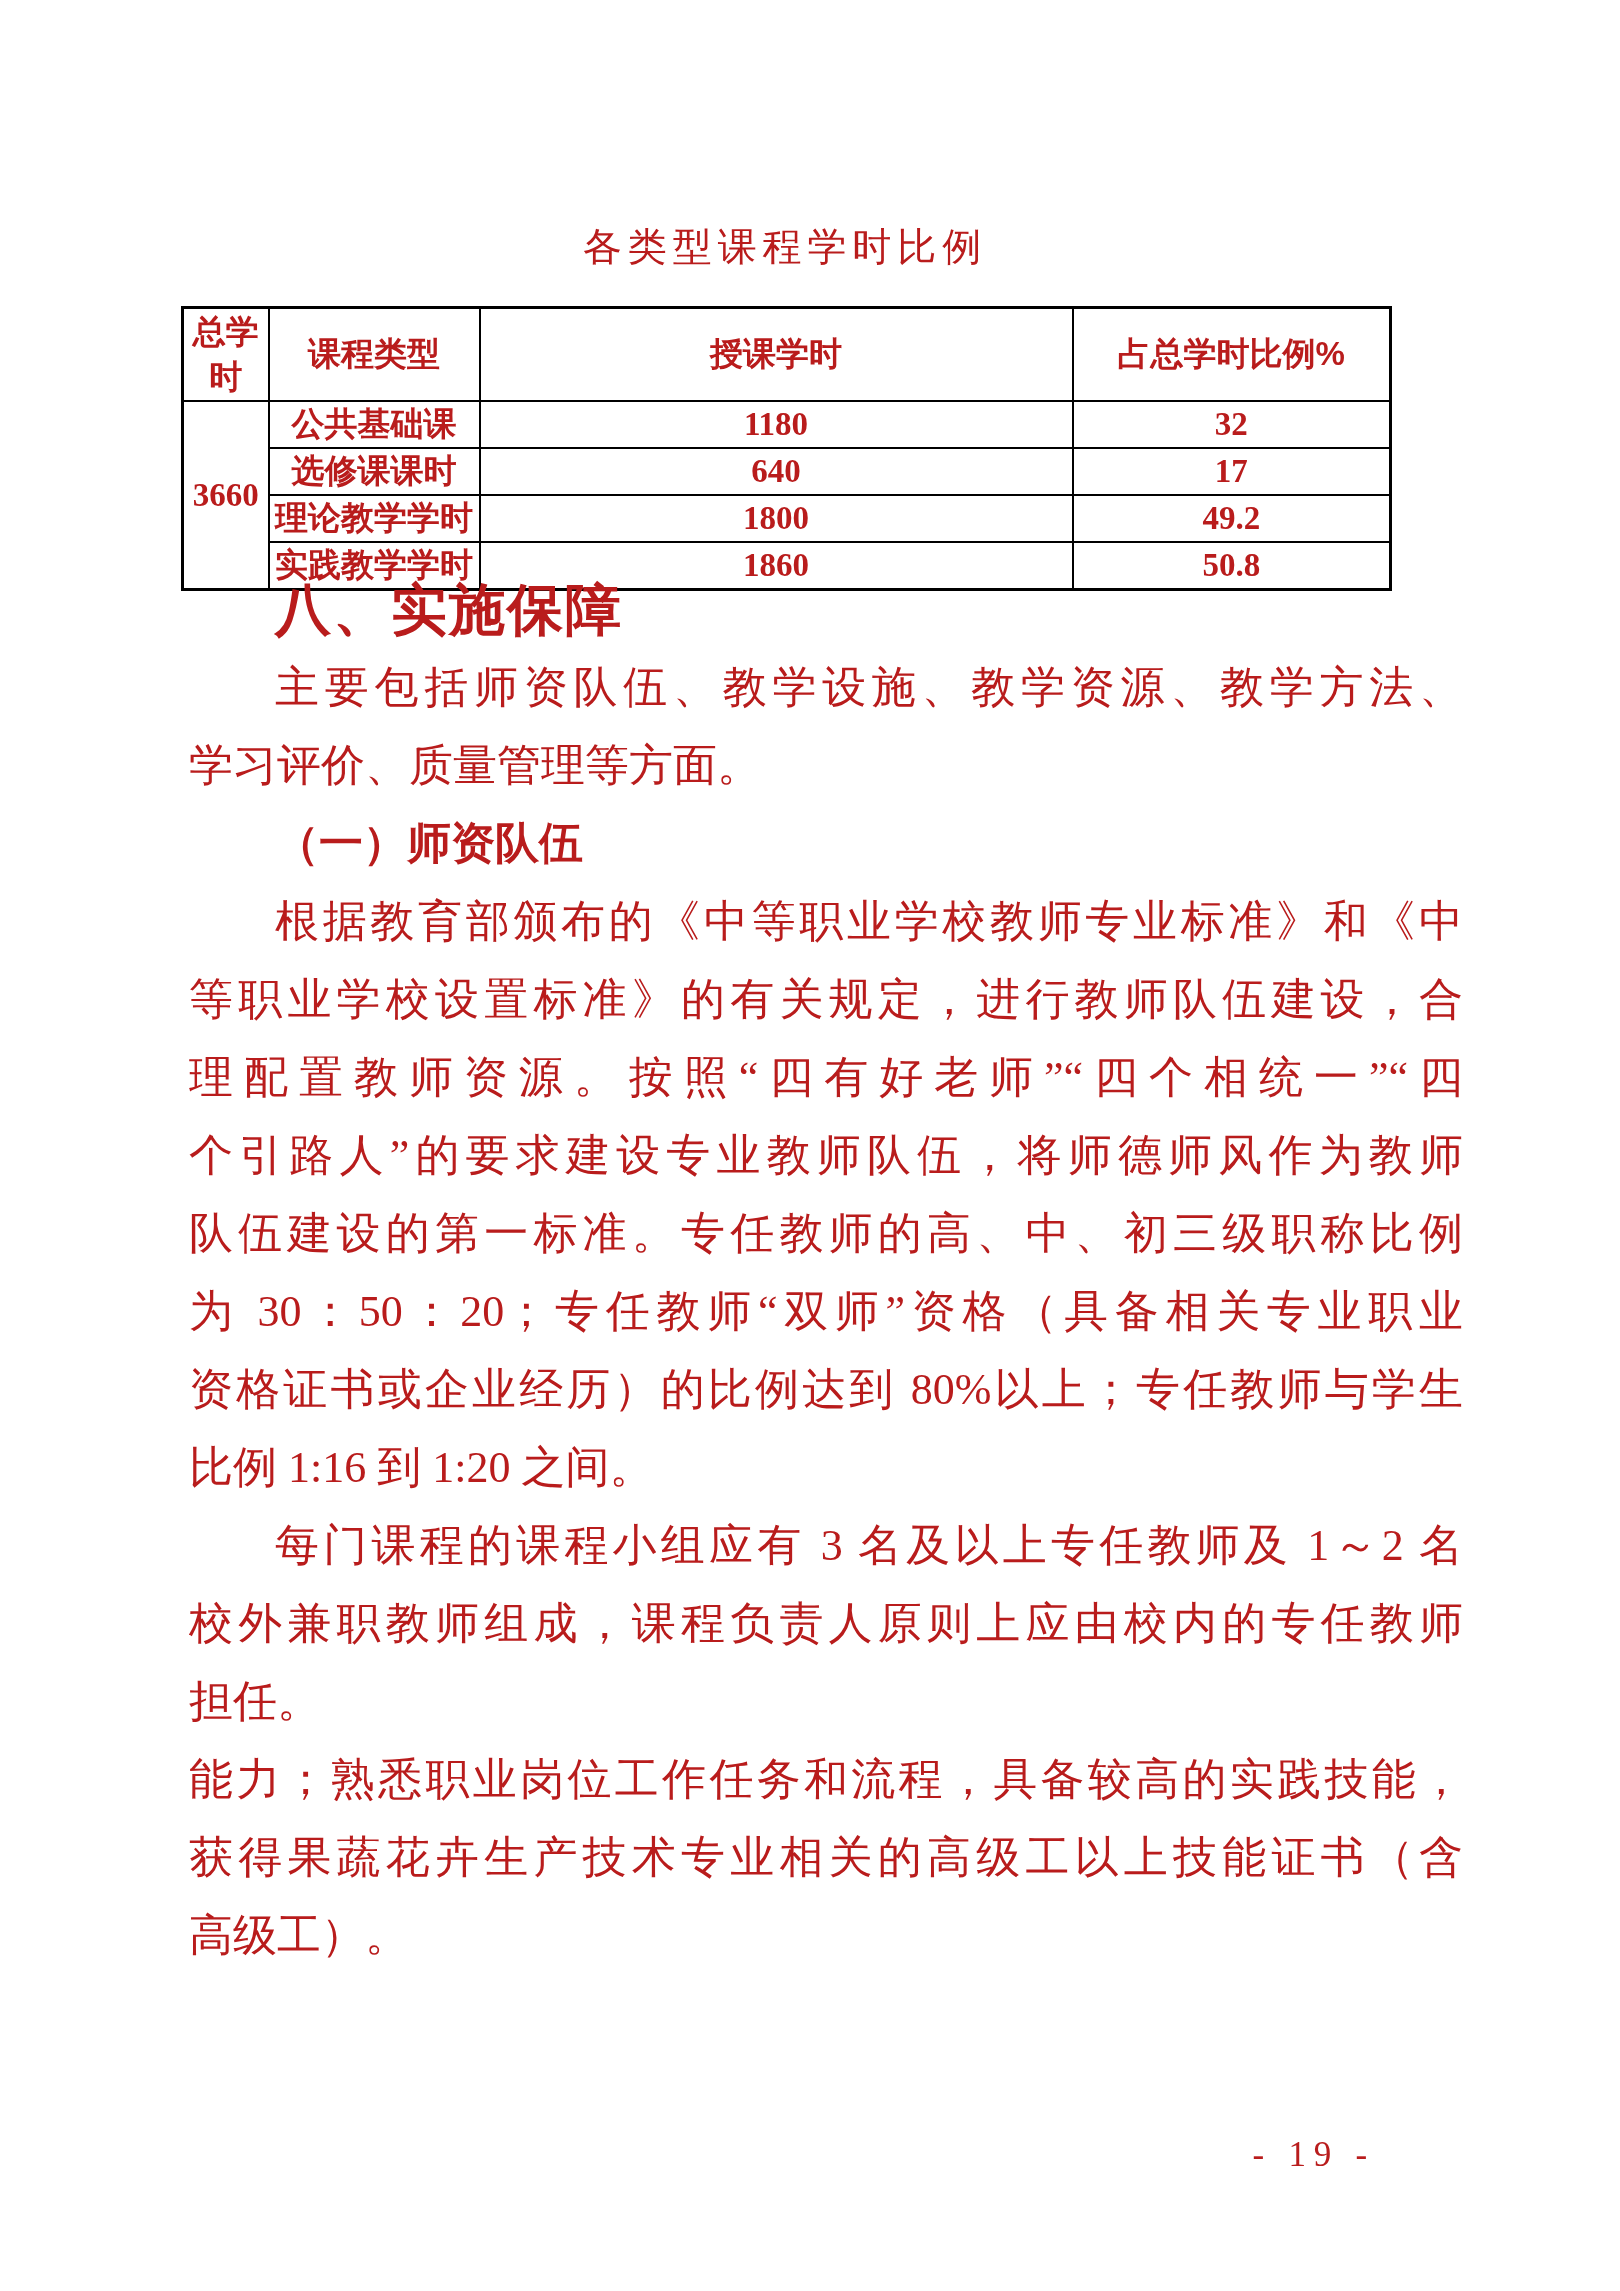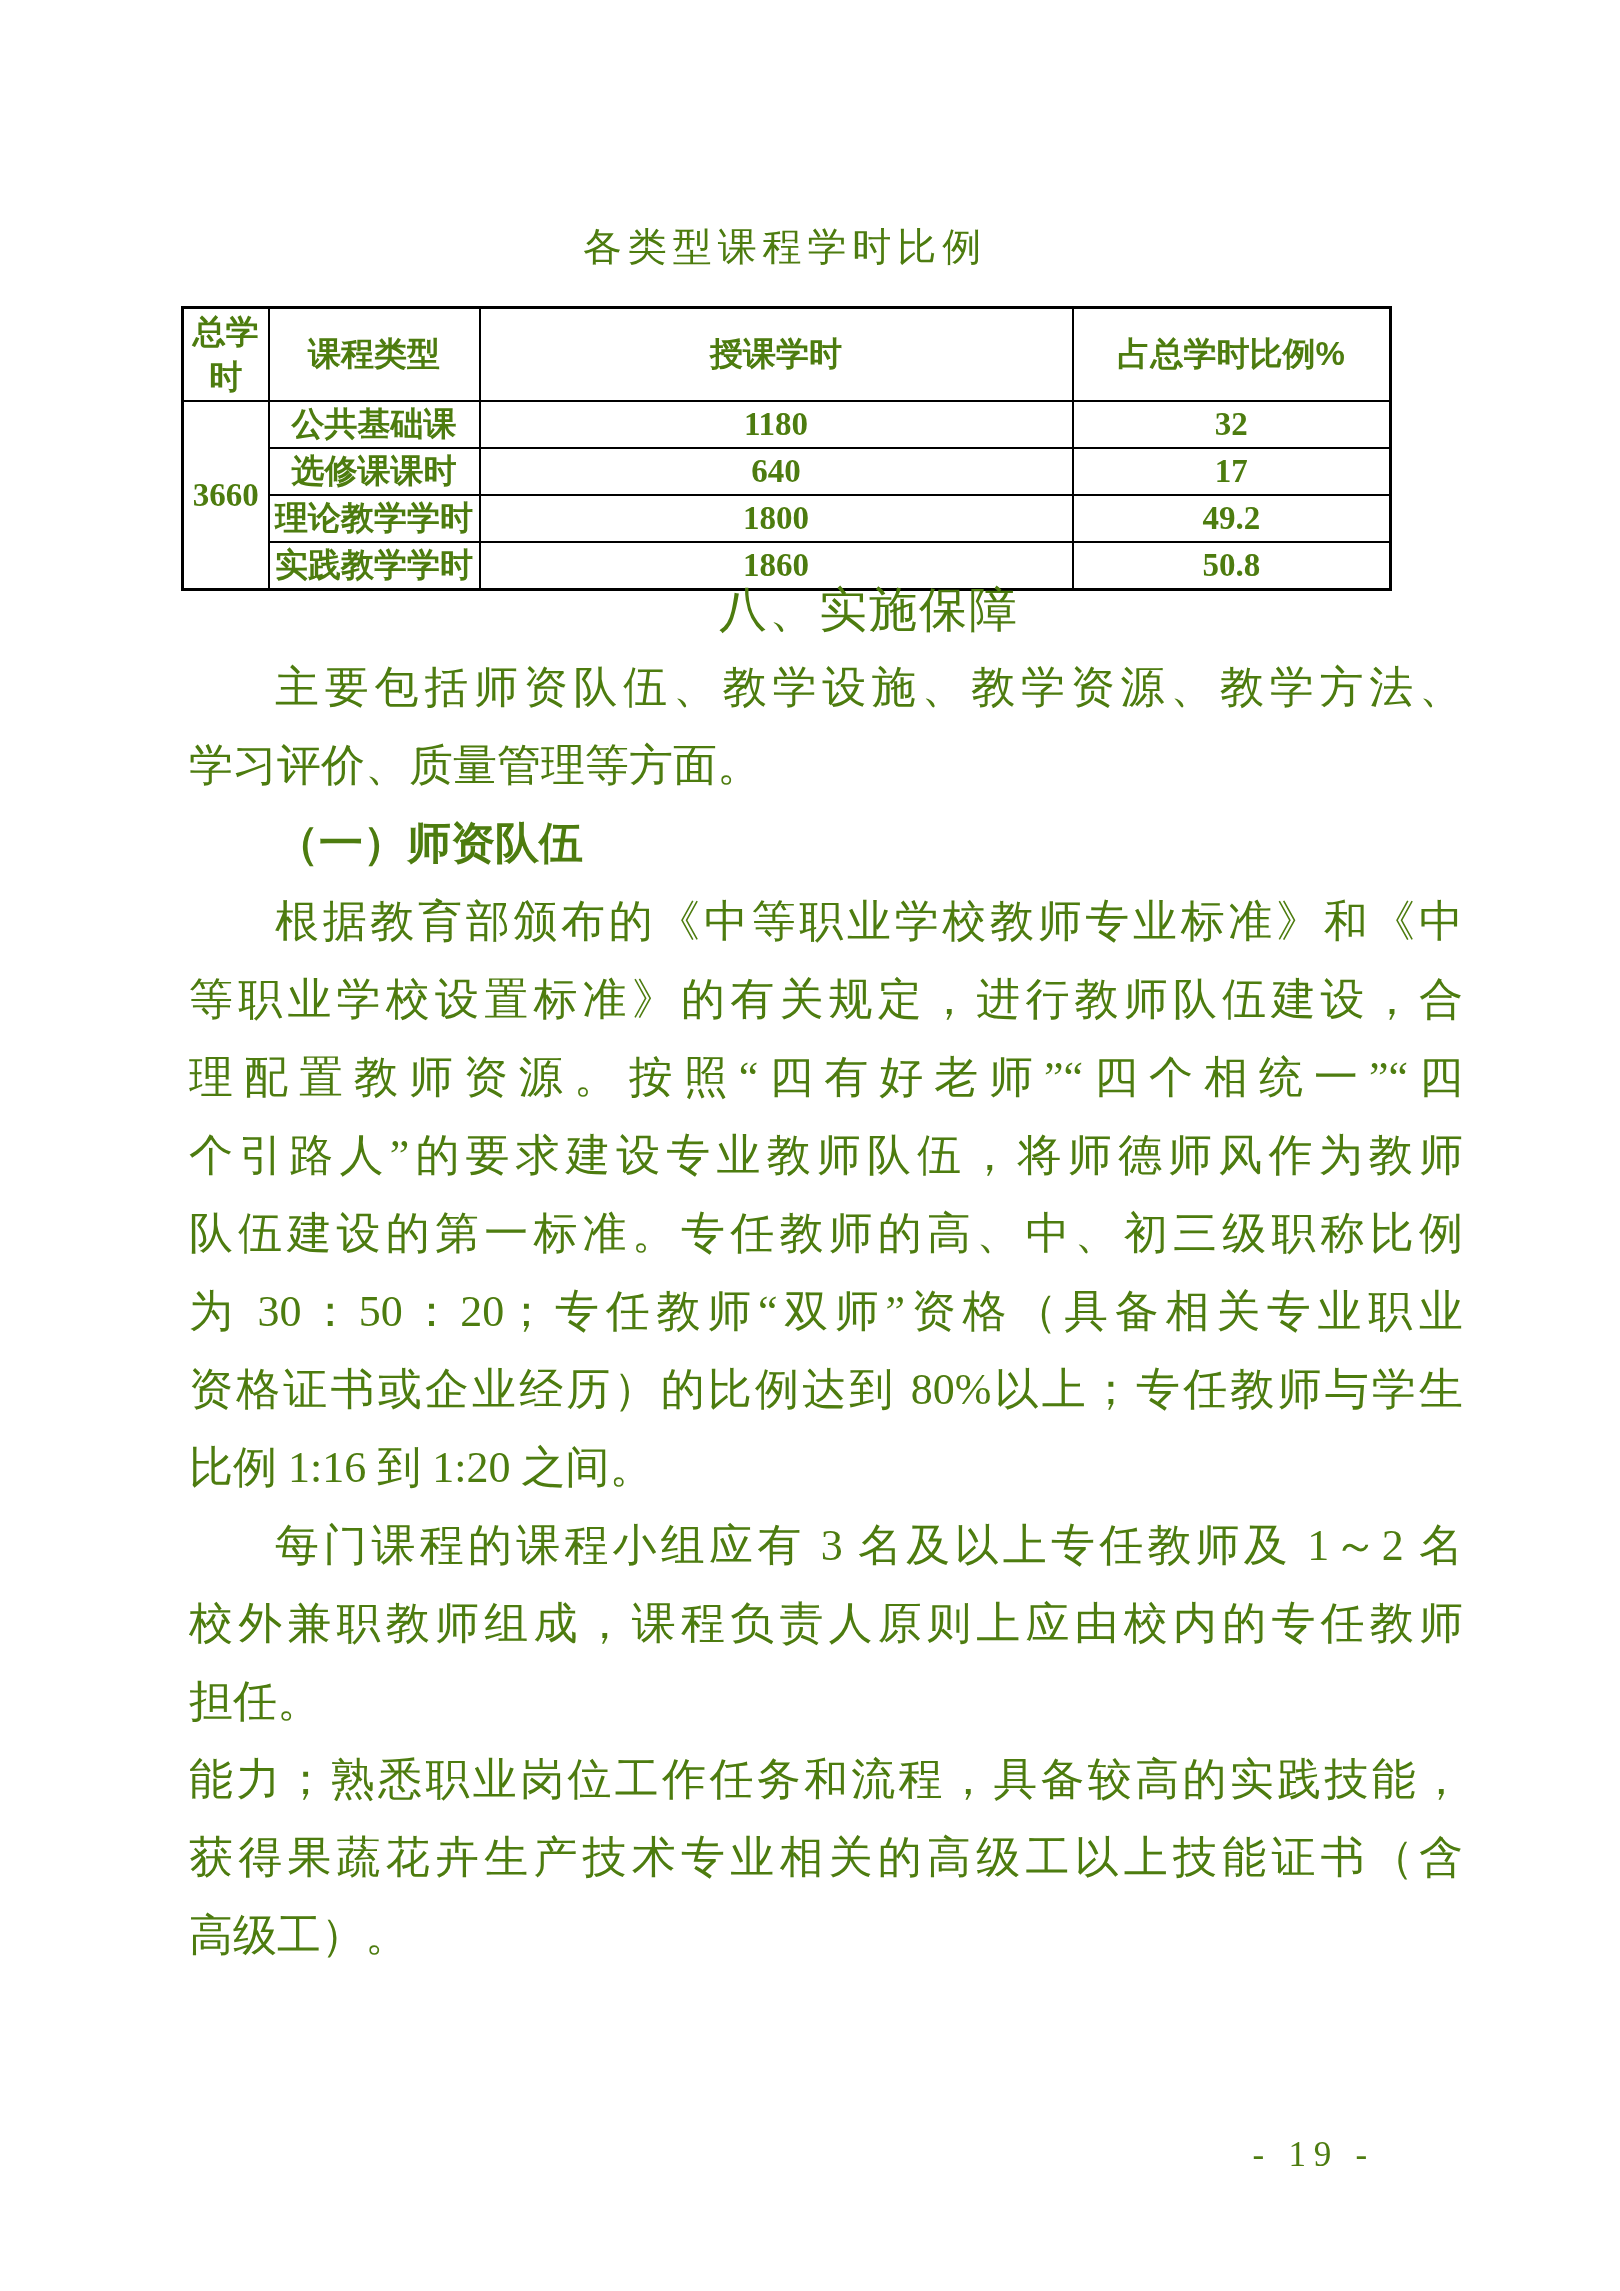--- a/index.html
+++ b/index.html
@@ -1,21 +1,21 @@
 <!DOCTYPE html>
 <html><head>
 <meta charset="utf-8">
 <style>
   html,body{margin:0;padding:0;background:#e8e8e8;}
   .page{
     position:relative;
     width:1620px;height:2292px;
     background:#ffffff;
     font-family:"Liberation Serif","DejaVu Serif",serif;
-    color:#4d7c0f;
+    color:#b91c1c;
     overflow:hidden;
   }
   .doc-title{
     position:absolute;
     top:220px;left:181px;width:1208px;
     text-align:center;
     font-size:39px;
     letter-spacing:5.9px;
     white-space:nowrap;
   }
@@ -54,24 +54,23 @@
     white-space:nowrap;
   }
   .ln.j{
     white-space:normal;
     text-align:justify;
     text-align-last:justify;
   }
   .ln.ind{text-indent:86px;}
   .h1{
     font-family:"Liberation Sans","DejaVu Sans",sans-serif;
-    font-weight:normal;
-    font-size:48px;
+    font-weight:bold;
+    font-size:56px;
     letter-spacing:2px;
-    text-align:center;
   }
   .h2{
     font-weight:bold;
     font-size:44px;
   }
   .page-number{
     position:absolute;
     top:2135px;right:245px;
     font-size:35px;
     letter-spacing:7.8px;

